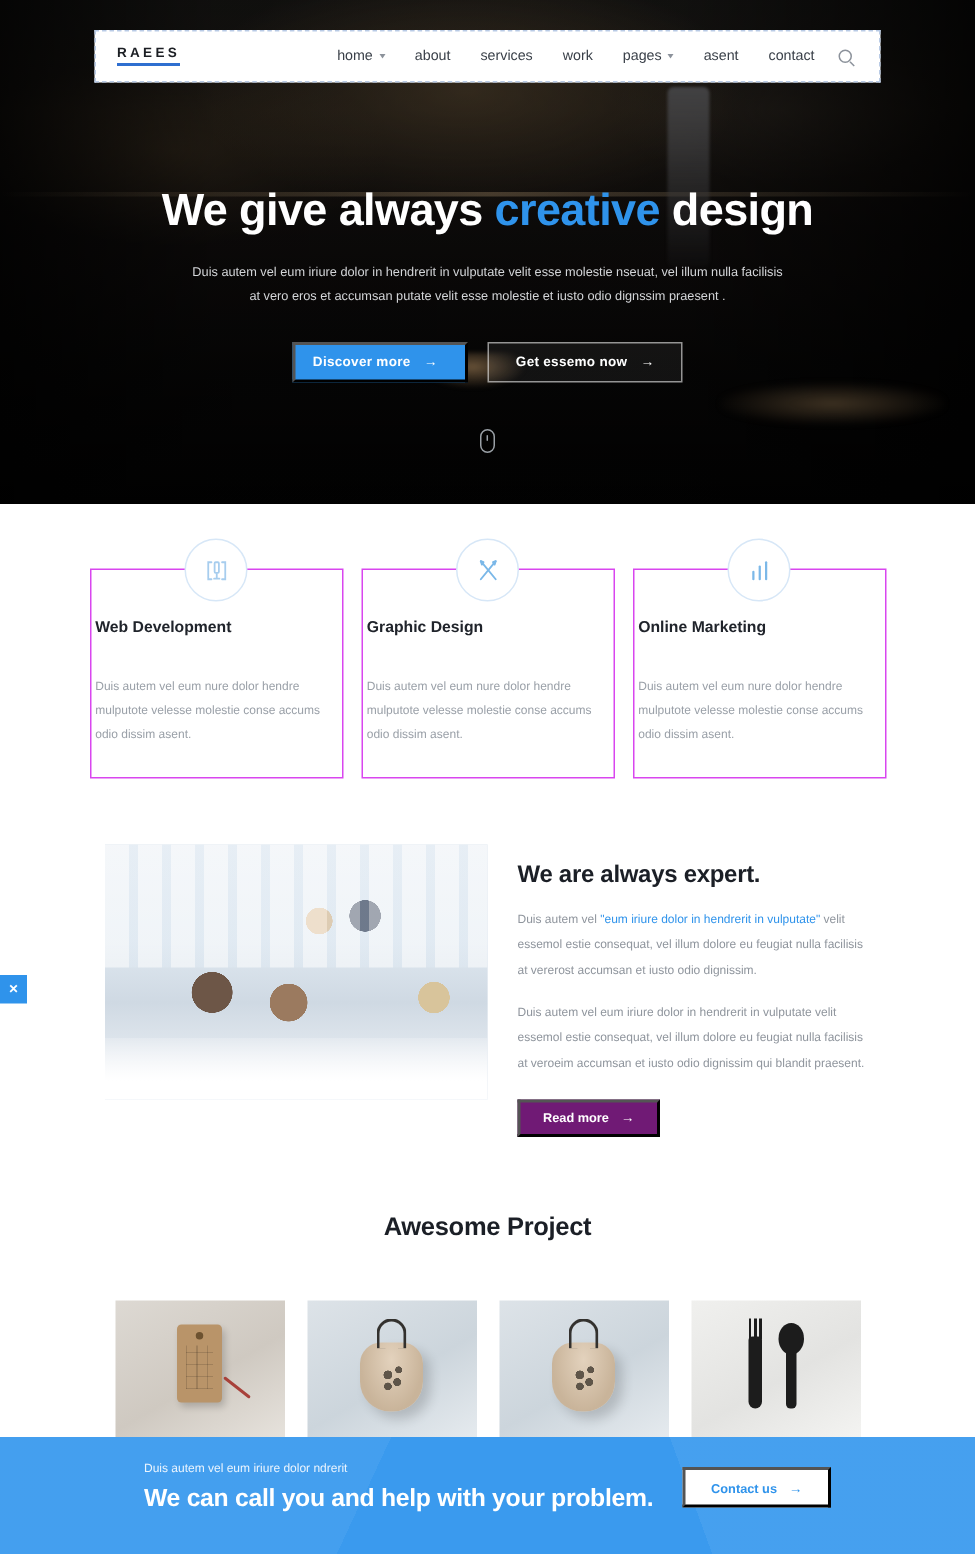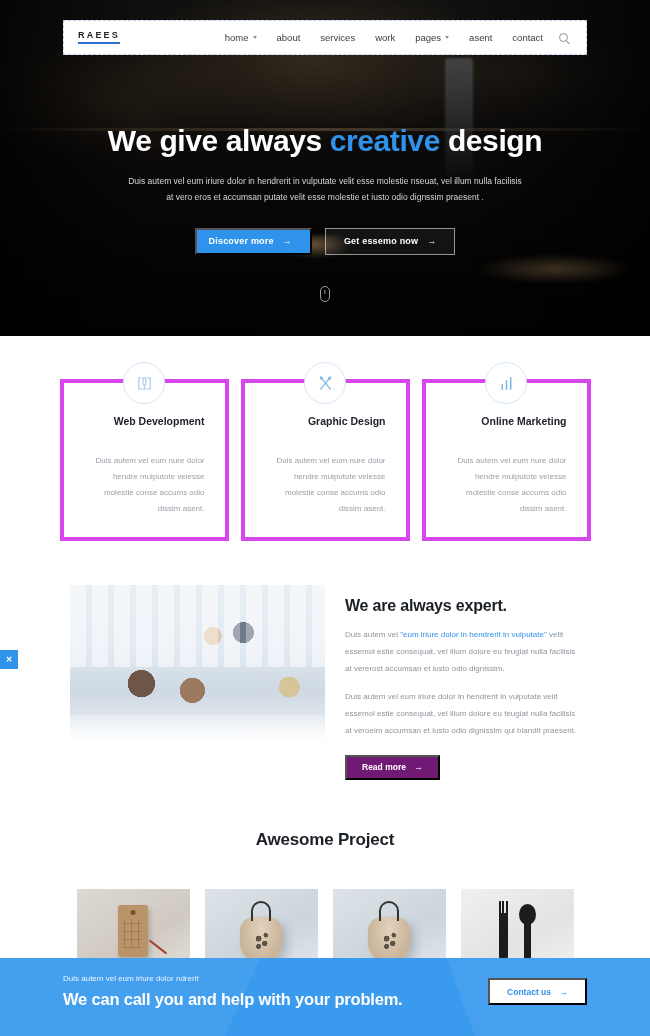--- a/index.html
+++ b/index.html
@@ -145,23 +145,23 @@
     width:1.3px;height:4px;background:#9aa0a6;border-radius:1px;
   }
 
   
   .services{
     padding-top:43px;
     display:flex; justify-content:center; gap:12px;
     background:#fff;
   }
   .svc-card{
-    width:169px; padding:30px 20px 20px;
-    border:4px solid #d946ef;
-    text-align:right;
+    width:169px; padding:30px 3px 20px;
+    border:1px solid #d946ef;
+    text-align:left;
     position:relative;
     background:#fff;
   }
   .svc-icon{
     position:absolute; left:50%; transform:translateX(-50%);
     top:-21px;
     width:42px;height:42px;border-radius:50%;
     background:#fff; border:1px solid #d7e7f7;
     display:flex;align-items:center;justify-content:center;
   }
@@ -293,21 +293,21 @@
     overflow:hidden;
   }
   .cta:before{
     content:"";position:absolute;inset:0;
     background:
       linear-gradient(115deg, rgba(255,255,255,.05) 0 38%, rgba(255,255,255,0) 38%),
       linear-gradient(250deg, rgba(255,255,255,.06) 0 30%, rgba(255,255,255,0) 30%);
   }
   .cta-inner{
     position:relative;
-    padding:16px 63px 0;
+    padding:16px 96px 0;
     display:flex; align-items:center;
   }
   .cta-small{ font-size:8px;color:#eaf4fe; }
   .cta-big{ margin-top:7px;font-size:16.5px;font-weight:bold;color:#fff;letter-spacing:-.2px; }
   .btn-contact{
     margin-left:auto;
     background:#fff;color:#2f93eb;
     font-size:8.5px;font-weight:bold;
     height:27px;padding:0 17px;
     display:inline-flex;align-items:center;gap:8px;

